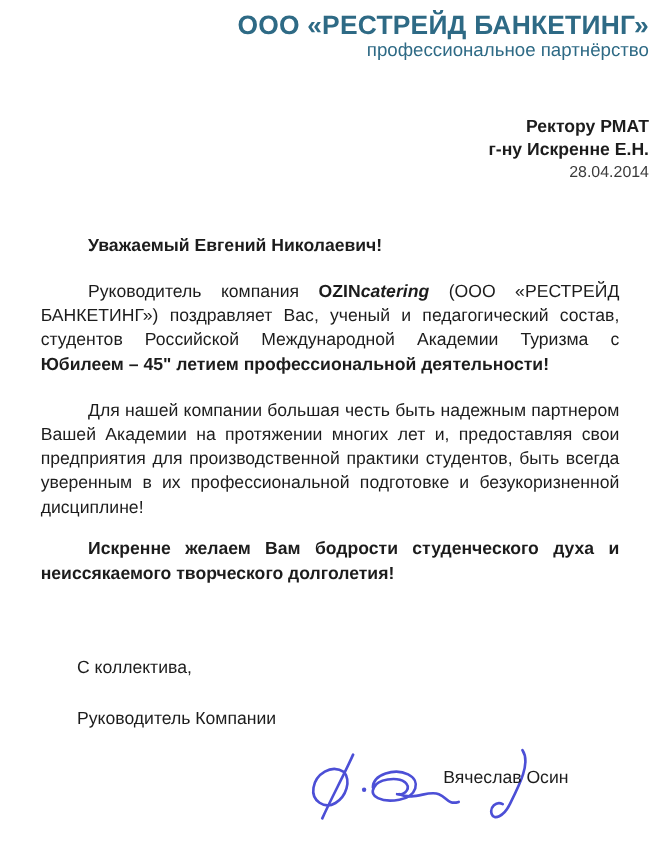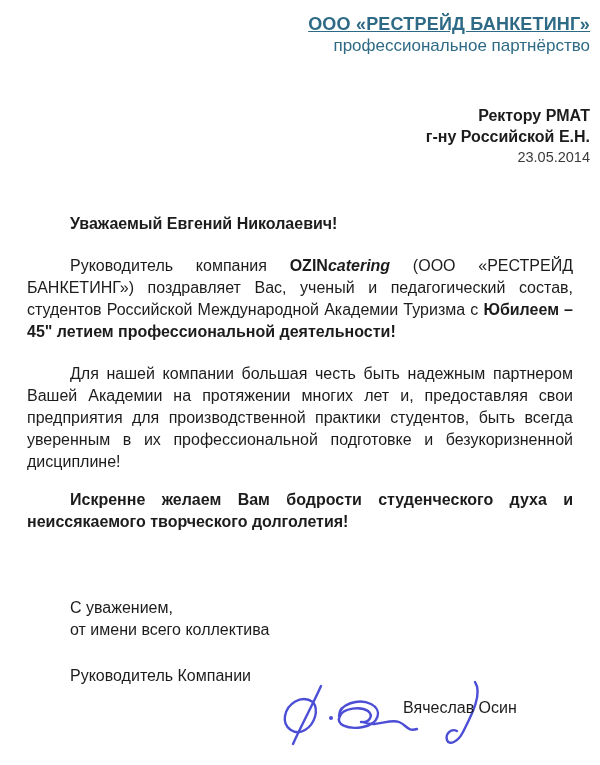--- a/index.html
+++ b/index.html
@@ -11,39 +11,39 @@
     color:#1c1c1c;
     overflow:hidden;
   }
   
   .letterhead{
     text-align:right;
     padding:13px 10px 0 0;
     color:var(--teal,#2e6a85);
     line-height:22px;
   }
-  .company{font-size:18px;font-weight:bold;letter-spacing:.2px;text-decoration:underline;}
+  .company{font-size:24px;font-weight:bold;letter-spacing:.2px;}
   .tagline{font-size:17px;}
   
   .recipient{
     text-align:right;
     padding-right:10px;
     margin-top:48px;
     line-height:21px;
   }
   .recipient .r-line{font-size:16px;font-weight:bold;}
   .recipient .r-date{font-size:14.5px;font-weight:normal;color:#3a3a3a;line-height:20px;}
   
   .body{
     padding:0 27px;
     font-size:16px;
     line-height:22px;
     text-align:justify;
   }
-  .body p{margin:0;}
+  .body p{margin:10px;}
   .salutation{margin-top:46px !important;font-weight:bold;text-indent:43px;text-align:left;}
   .p1{margin-top:20px !important;text-indent:43px;}
   .p2{margin-top:20px !important;text-indent:43px;}
   .p3{margin-top:16px !important;text-indent:43px;font-weight:bold;}
   .b{font-weight:bold;}
   .bi{font-weight:bold;font-style:italic;}
   
   .closing{
     margin-top:64px;
     padding-left:43px;
@@ -72,36 +72,35 @@
 
 <div class="page">
 
   <div class="letterhead">
     <div class="company">ООО «РЕСТРЕЙД БАНКЕТИНГ»</div>
     <div class="tagline">профессиональное партнёрство</div>
   </div>
 
   <div class="recipient">
     <div class="r-line">Ректору РМАТ</div>
-    <div class="r-line">г-ну Российской Е.Н.</div>
-    <div class="r-date">23.05.2014</div>
+    <div class="r-line">г-ну Искренне Е.Н.</div>
+    <div class="r-date">28.04.2014</div>
   </div>
 
   <div class="body">
     <p class="salutation">Уважаемый Евгений Николаевич!</p>
 
     <p class="p1"><span>Руководитель компания </span><span class="b">OZIN</span><span class="bi">catering</span><span> (ООО «РЕСТРЕЙД БАНКЕТИНГ») поздравляет Вас, ученый и педагогический состав, студентов Российской Международной Академии Туризма с </span><span class="b">Юбилеем – 45" летием профессиональной деятельности!</span></p>
 
     <p class="p2">Для нашей компании большая честь быть надежным партнером Вашей Академии на протяжении многих лет и, предоставляя свои предприятия для производственной практики студентов, быть всегда уверенным в их профессиональной подготовке и безукоризненной дисциплине!</p>
 
     <p class="p3">Искренне желаем Вам бодрости студенческого духа и неиссякаемого творческого долголетия!</p>
 
     <div class="closing">
-      <div>С уважением,</div>
-      <div>от имени всего коллектива</div>
+      <div>С коллектива,</div>
       <div class="sig-title">Руководитель Компании</div>
     </div>
   </div>
 
   <svg class="signature" viewBox="0 0 230 78" aria-hidden="true">
     <path d="M40,26 C28,18 14,28 12,40 C10,52 22,60 32,54 C42,48 46,34 40,26"></path>
     <path d="M48,10 C40,28 28,50 20,68"></path>
     <circle cx="58" cy="42" r="2"></circle>
     <path d="M66,40 C66,28 86,22 98,28 C110,34 106,48 90,51 C74,54 62,48 67,40 C70,32 88,30 95,35 C101,40 96,47 88,46"></path>
     <path d="M90,46 C104,52 116,42 126,46 C134,49 134,56 144,53"></path>

